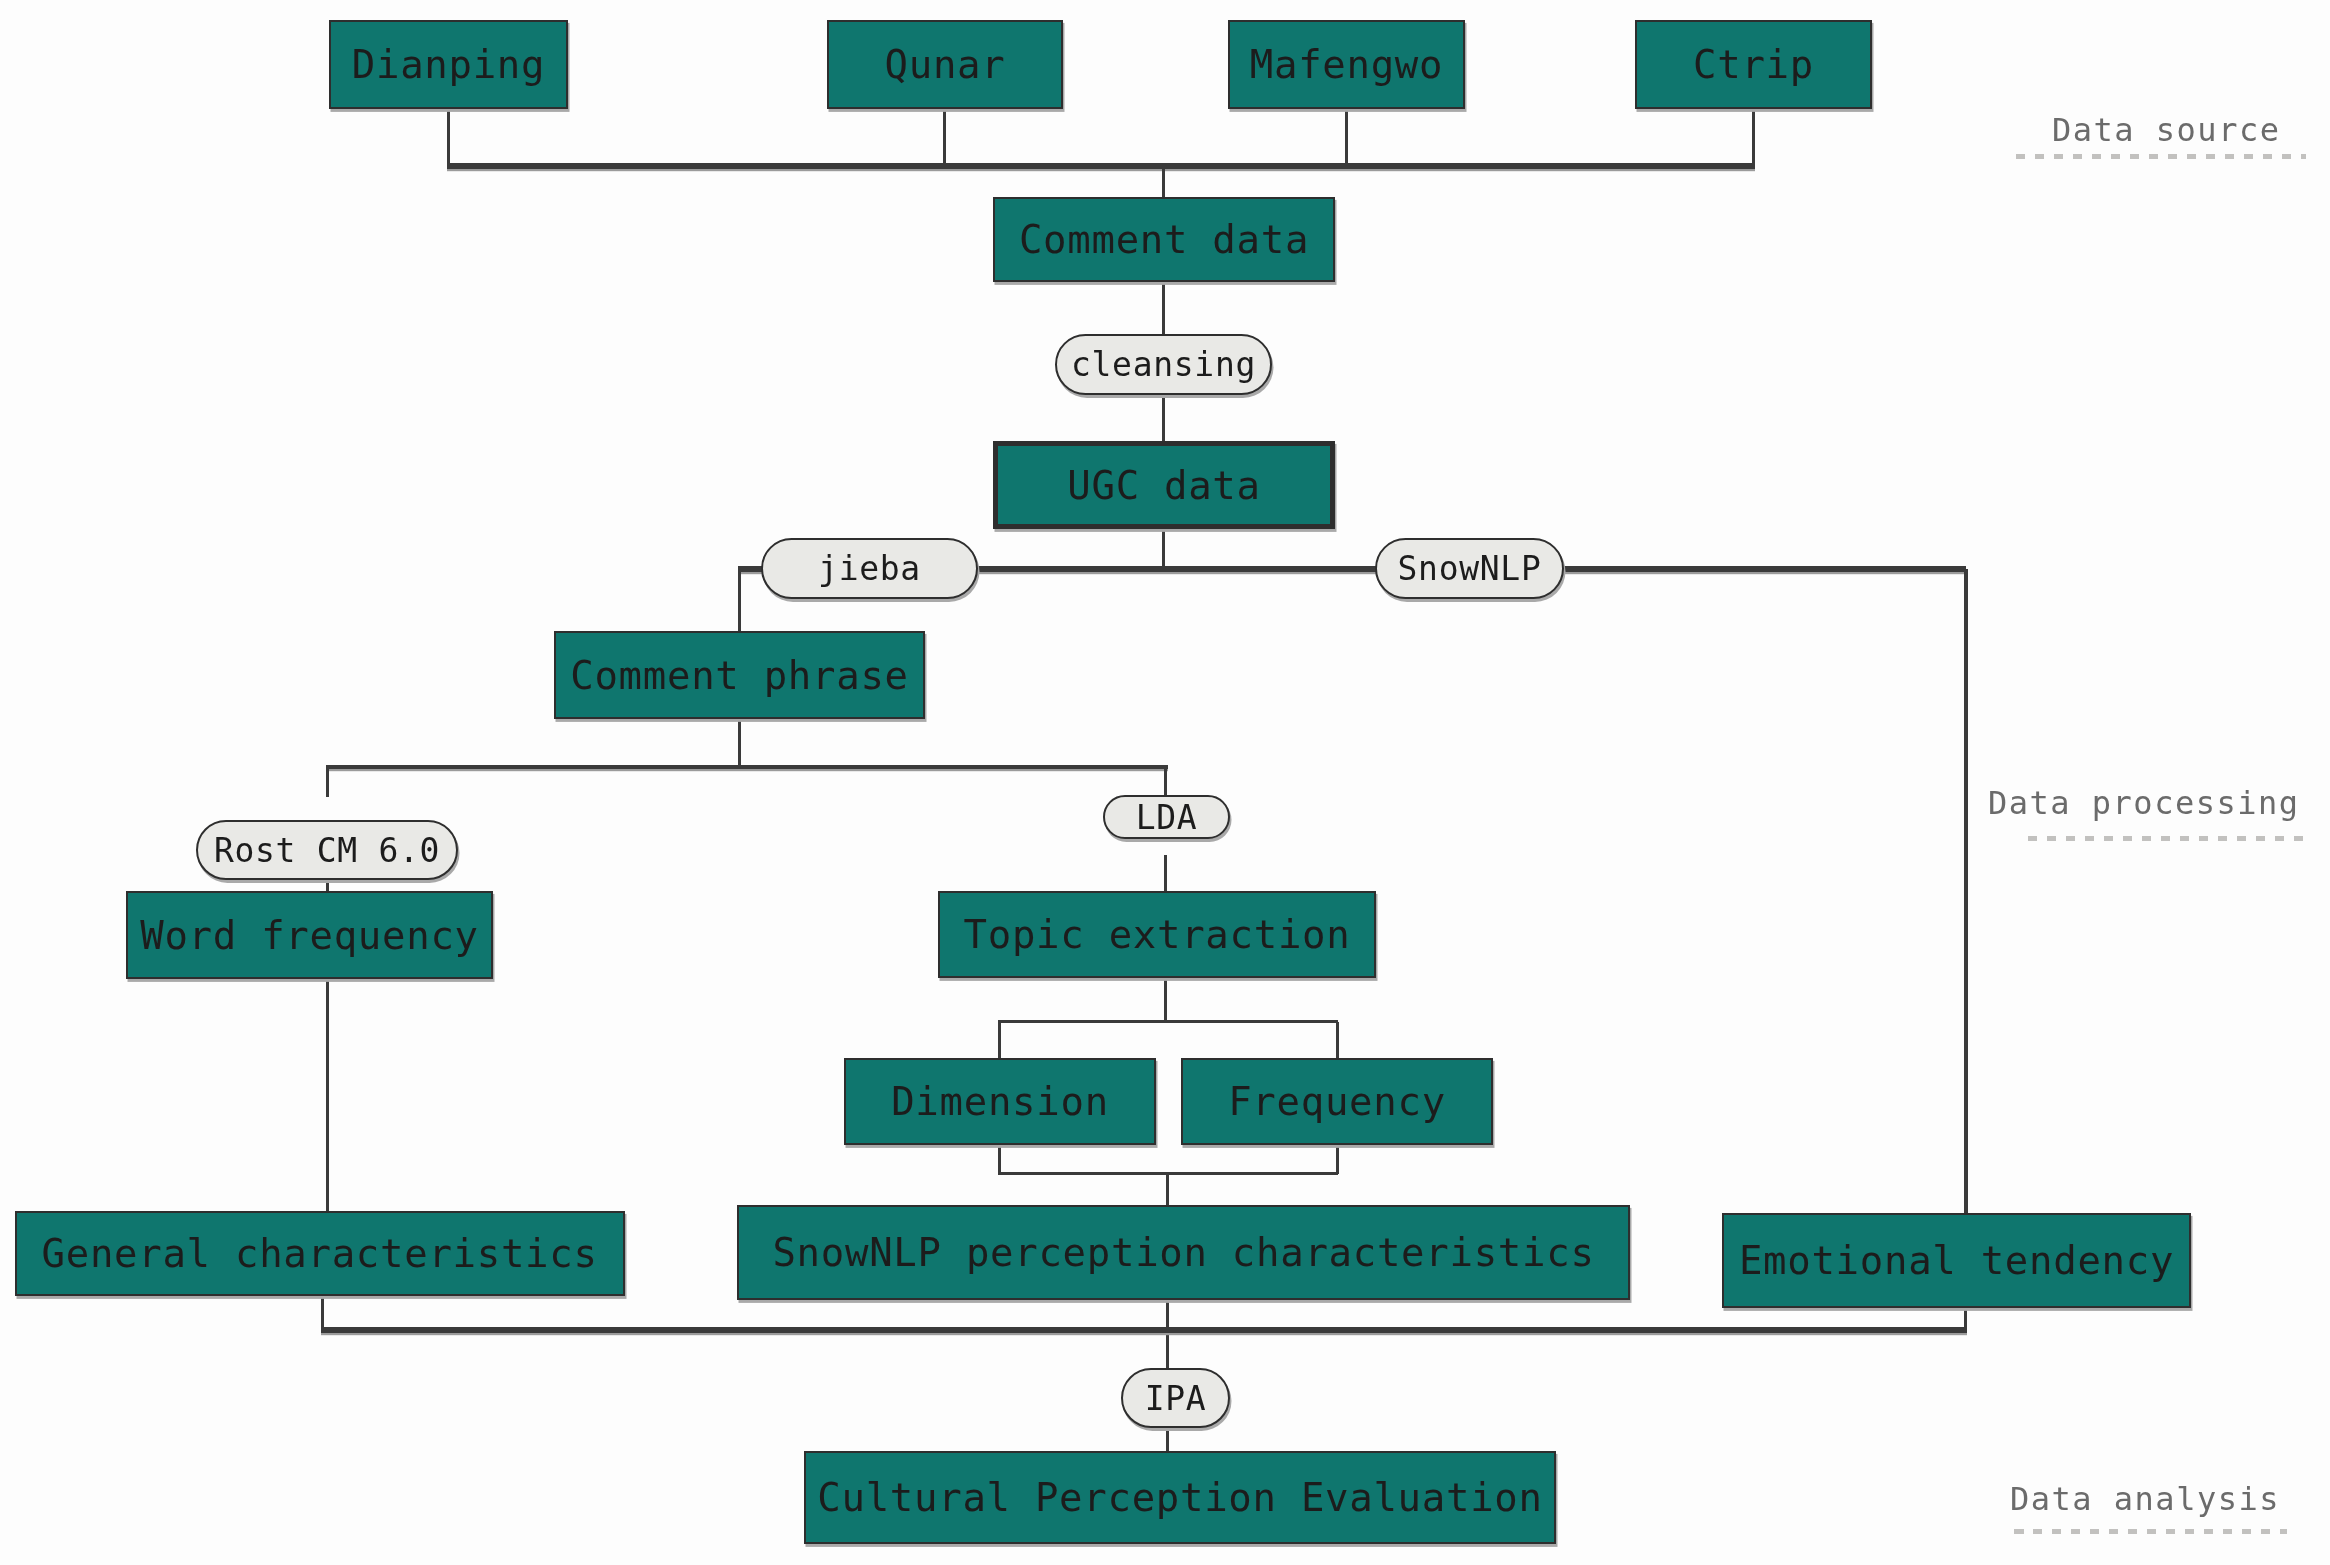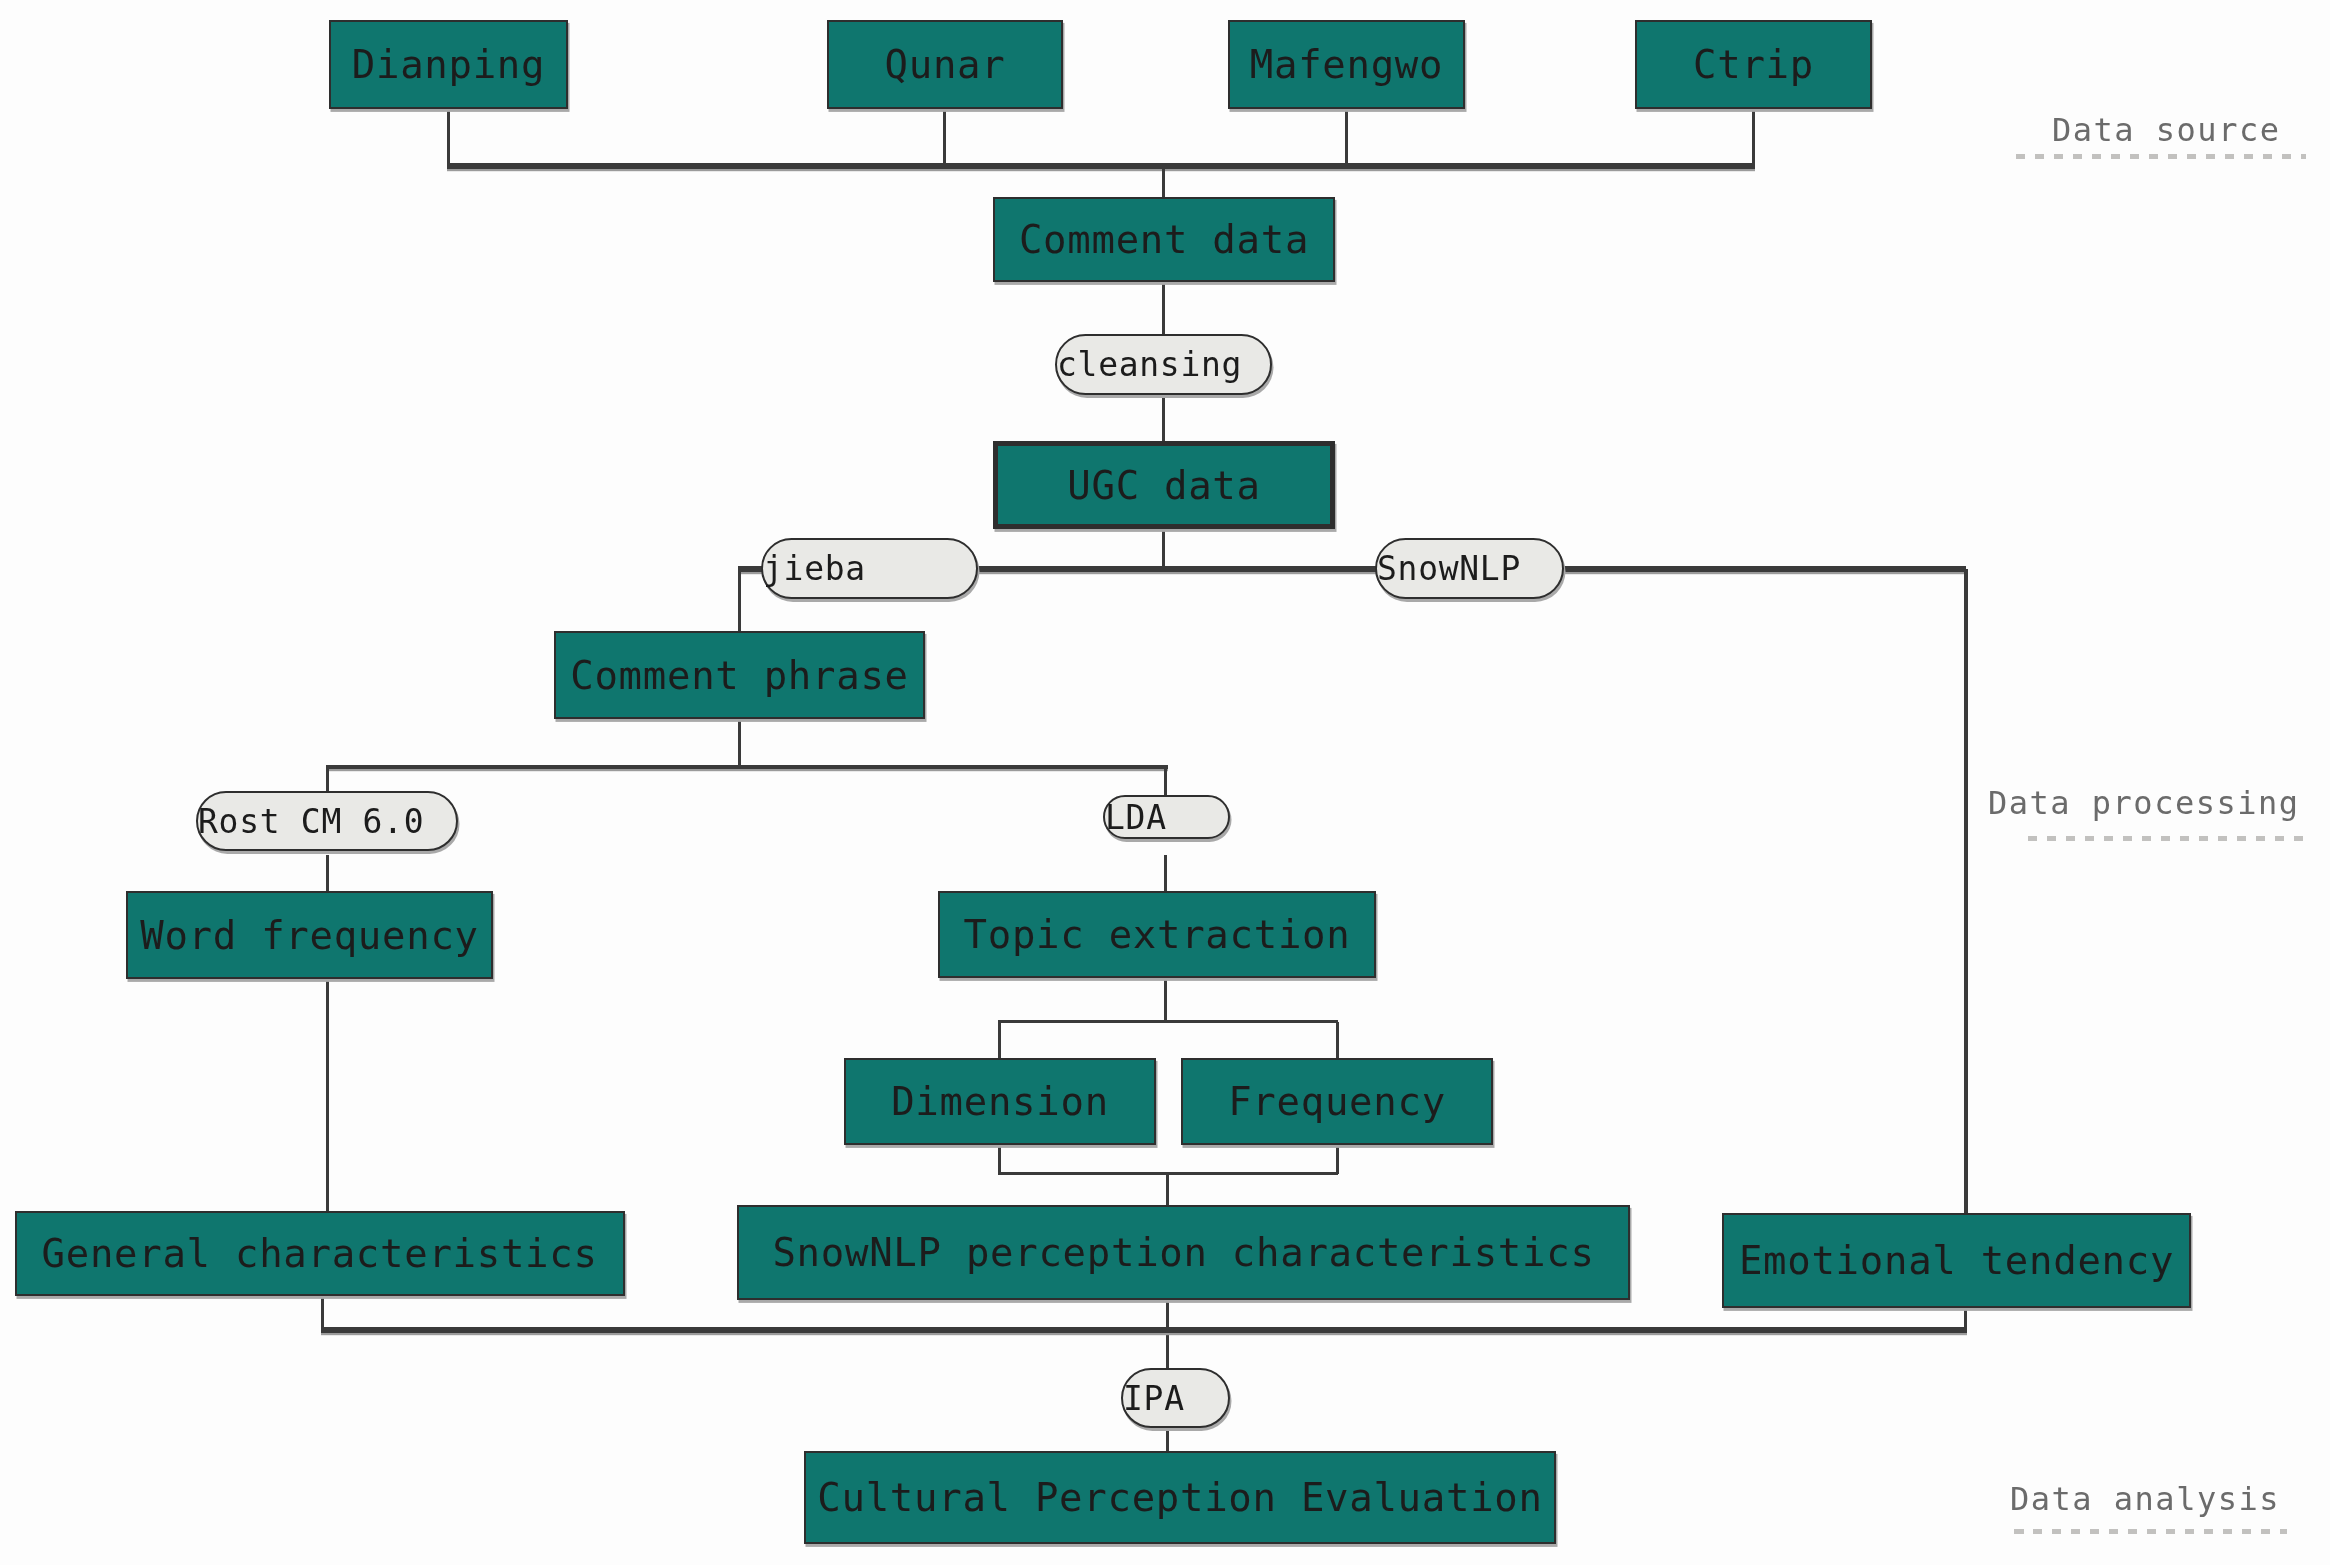--- a/index.html
+++ b/index.html
@@ -21,21 +21,21 @@
     box-shadow:1.5px 2.9px 0 #a9a9a9;
     z-index:3;white-space:nowrap;
   }
   .rect-node.bold{border-width:5.1px;}
   .pill-node{
     position:absolute;
     box-sizing:border-box;
     background:var(--pill-fill,#e9e9e6);
     border:2.9px solid var(--box-border,#2e2e2e);
     border-radius:32px;
-    display:flex;align-items:center;
+    display:flex;align-items:center;justify-content:center;
     font-size:33px;letter-spacing:0.7px;color:#1c1c1c;
     box-shadow:1.5px 2.9px 0 #a9a9a9;
     z-index:4;white-space:nowrap;
   }
   
   .hline,.vline{position:absolute;background:var(--line,#3a3a3a);z-index:1;}
   .hline{height:2.9px;}
   .vline{width:2.9px;}
   .hline.thick{height:5.8px;box-shadow:0 2.2px 0 #9b9b9b;}
   .hline.mid{height:4.4px;box-shadow:0 2.2px 0 #9b9b9b;}
@@ -125,21 +125,21 @@
     <span>jieba</span>
   </div>
   <div class="pill-node" style="left:1375px;top:538px;width:189px;height:61px;">
     <span>SnowNLP</span>
   </div>
 
   <div class="rect-node" style="left:554px;top:631px;width:371px;height:88px;">
     <span>Comment phrase</span>
   </div>
 
-  <div class="pill-node" style="left:196px;top:791px;width:262px;height:60px;">
+  <div class="pill-node" style="left:196px;top:820px;width:262px;height:60px;">
     <span>Rost CM 6.0</span>
   </div>
   <div class="pill-node" style="left:1103px;top:795px;width:127px;height:44px;">
     <span>LDA</span>
   </div>
 
   <div class="rect-node" style="left:938px;top:891px;width:438px;height:87px;">
     <span>Topic extraction</span>
   </div>
   <div class="rect-node" style="left:126px;top:891px;width:367px;height:88px;">

